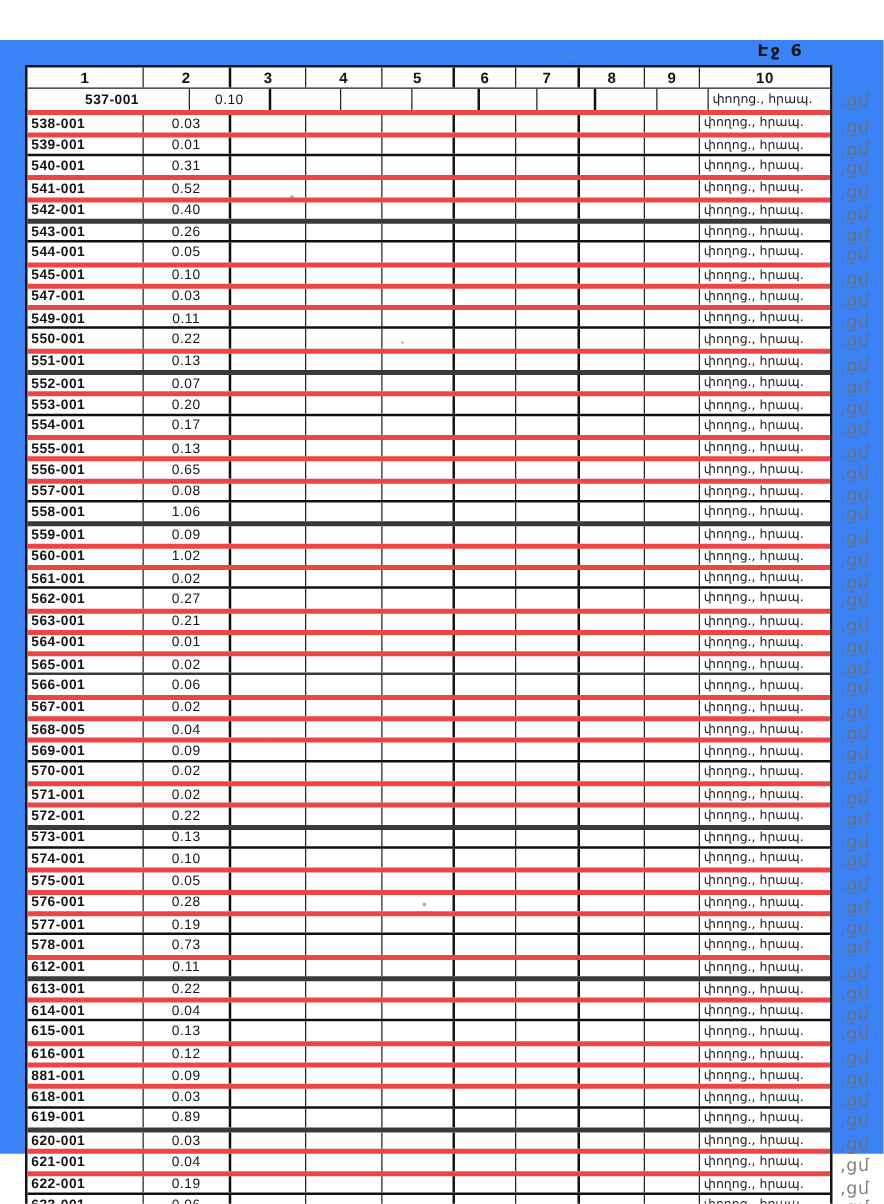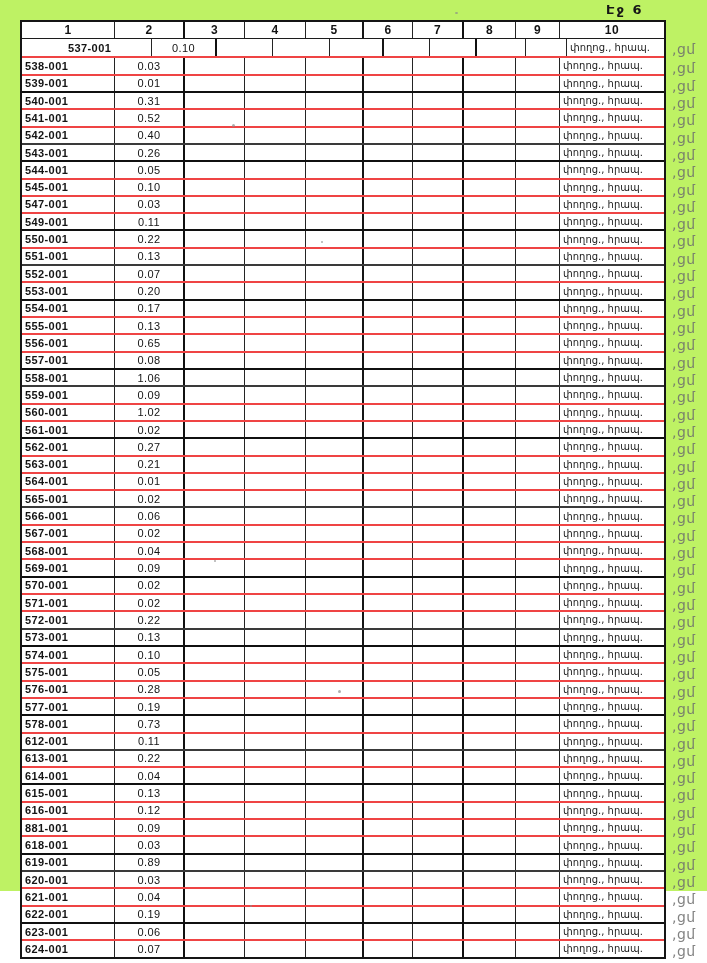--- a/index.html
+++ b/index.html
@@ -10,21 +10,22 @@
     height: 963px;
     overflow: hidden;
     font-family: "Liberation Sans", "DejaVu Sans", sans-serif;
     color: #141414;
     position: relative;
   }
   .page {
     position: relative;
     width: 707px;
     height: 891px;
-    background: #bef264;
+    background: #3b82f6;
+    margin-top: 32px;
   }
   .page-number {
     position: absolute;
     top: 2px;
     left: 606px;
     font-size: 13px;
     font-weight: bold;
     letter-spacing: 2px;
     color: #161616;
     font-family: "DejaVu Sans", sans-serif;
@@ -42,21 +43,21 @@
     display: flex;
     box-sizing: border-box;
     height: 17.32px;
     align-items: center;
     position: relative;
   }
   .header-row {
     height: 17px;
     border-bottom: 1px solid #1c1c1c;
   }
-  .data-row { border-top: 2px solid #ef4444; }
+  .data-row { border-top: 4px solid #ef4444; }
   .data-row:first-of-type { border-top: none; padding-left: 43px; }
   
   .data-row:nth-of-type(4n)  { border-top-width: 2px; border-top-color: #101010; }
   .data-row:nth-of-type(7n)  { border-top-color: #3a3a3a; }
   .cell {
     box-sizing: border-box;
     height: 100%;
     display: flex;
     align-items: center;
     border-left: 1px solid #242424;
@@ -535,21 +536,21 @@
     <div class="cell c5"></div>
     <div class="cell c6"></div>
     <div class="cell c7"></div>
     <div class="cell c8"></div>
     <div class="cell c9"></div>
     <div class="cell c10 usage-cell">փողոց., հրապ.</div>
     <div class="margin-note">,ցմ</div>
   </div>
 
   <div class="row data-row">
-    <div class="cell c1 id-cell">568-001</div>
+    <div class="cell c1 id-cell">568-005</div>
     <div class="cell c2 value-cell">0.04</div>
     <div class="cell c3"></div>
     <div class="cell c4"></div>
     <div class="cell c5"></div>
     <div class="cell c6"></div>
     <div class="cell c7"></div>
     <div class="cell c8"></div>
     <div class="cell c9"></div>
     <div class="cell c10 usage-cell">փողոց., հրապ.</div>
     <div class="margin-note">,ցմ</div>

